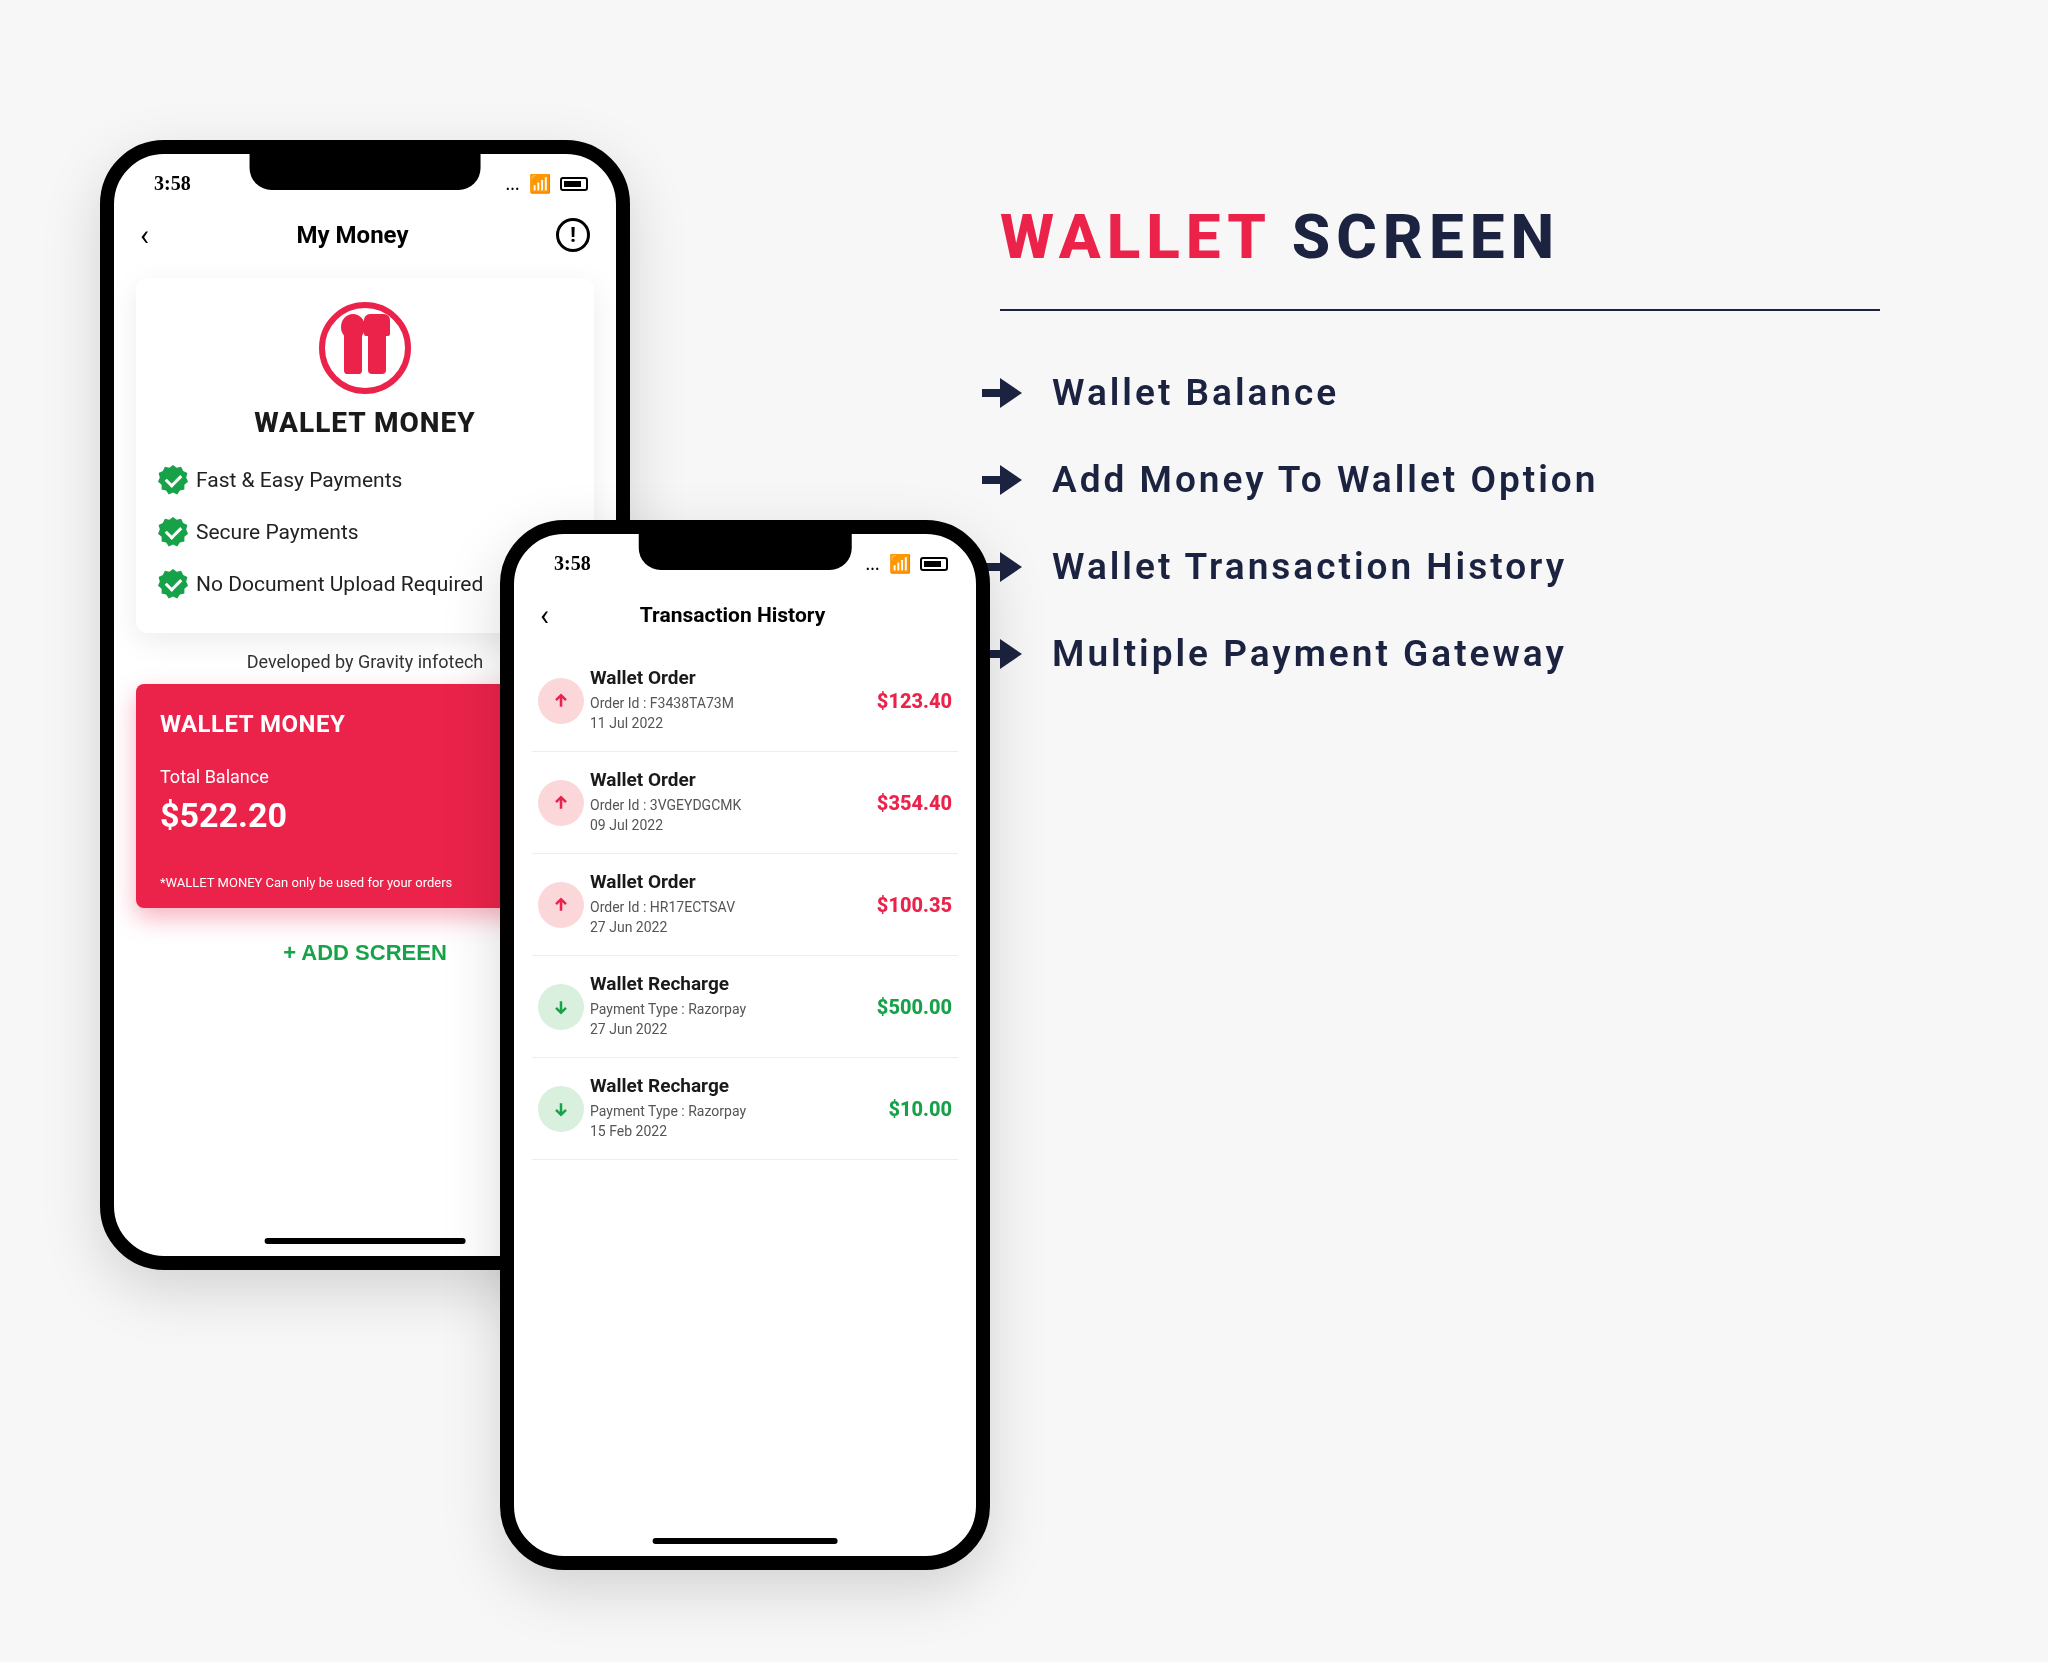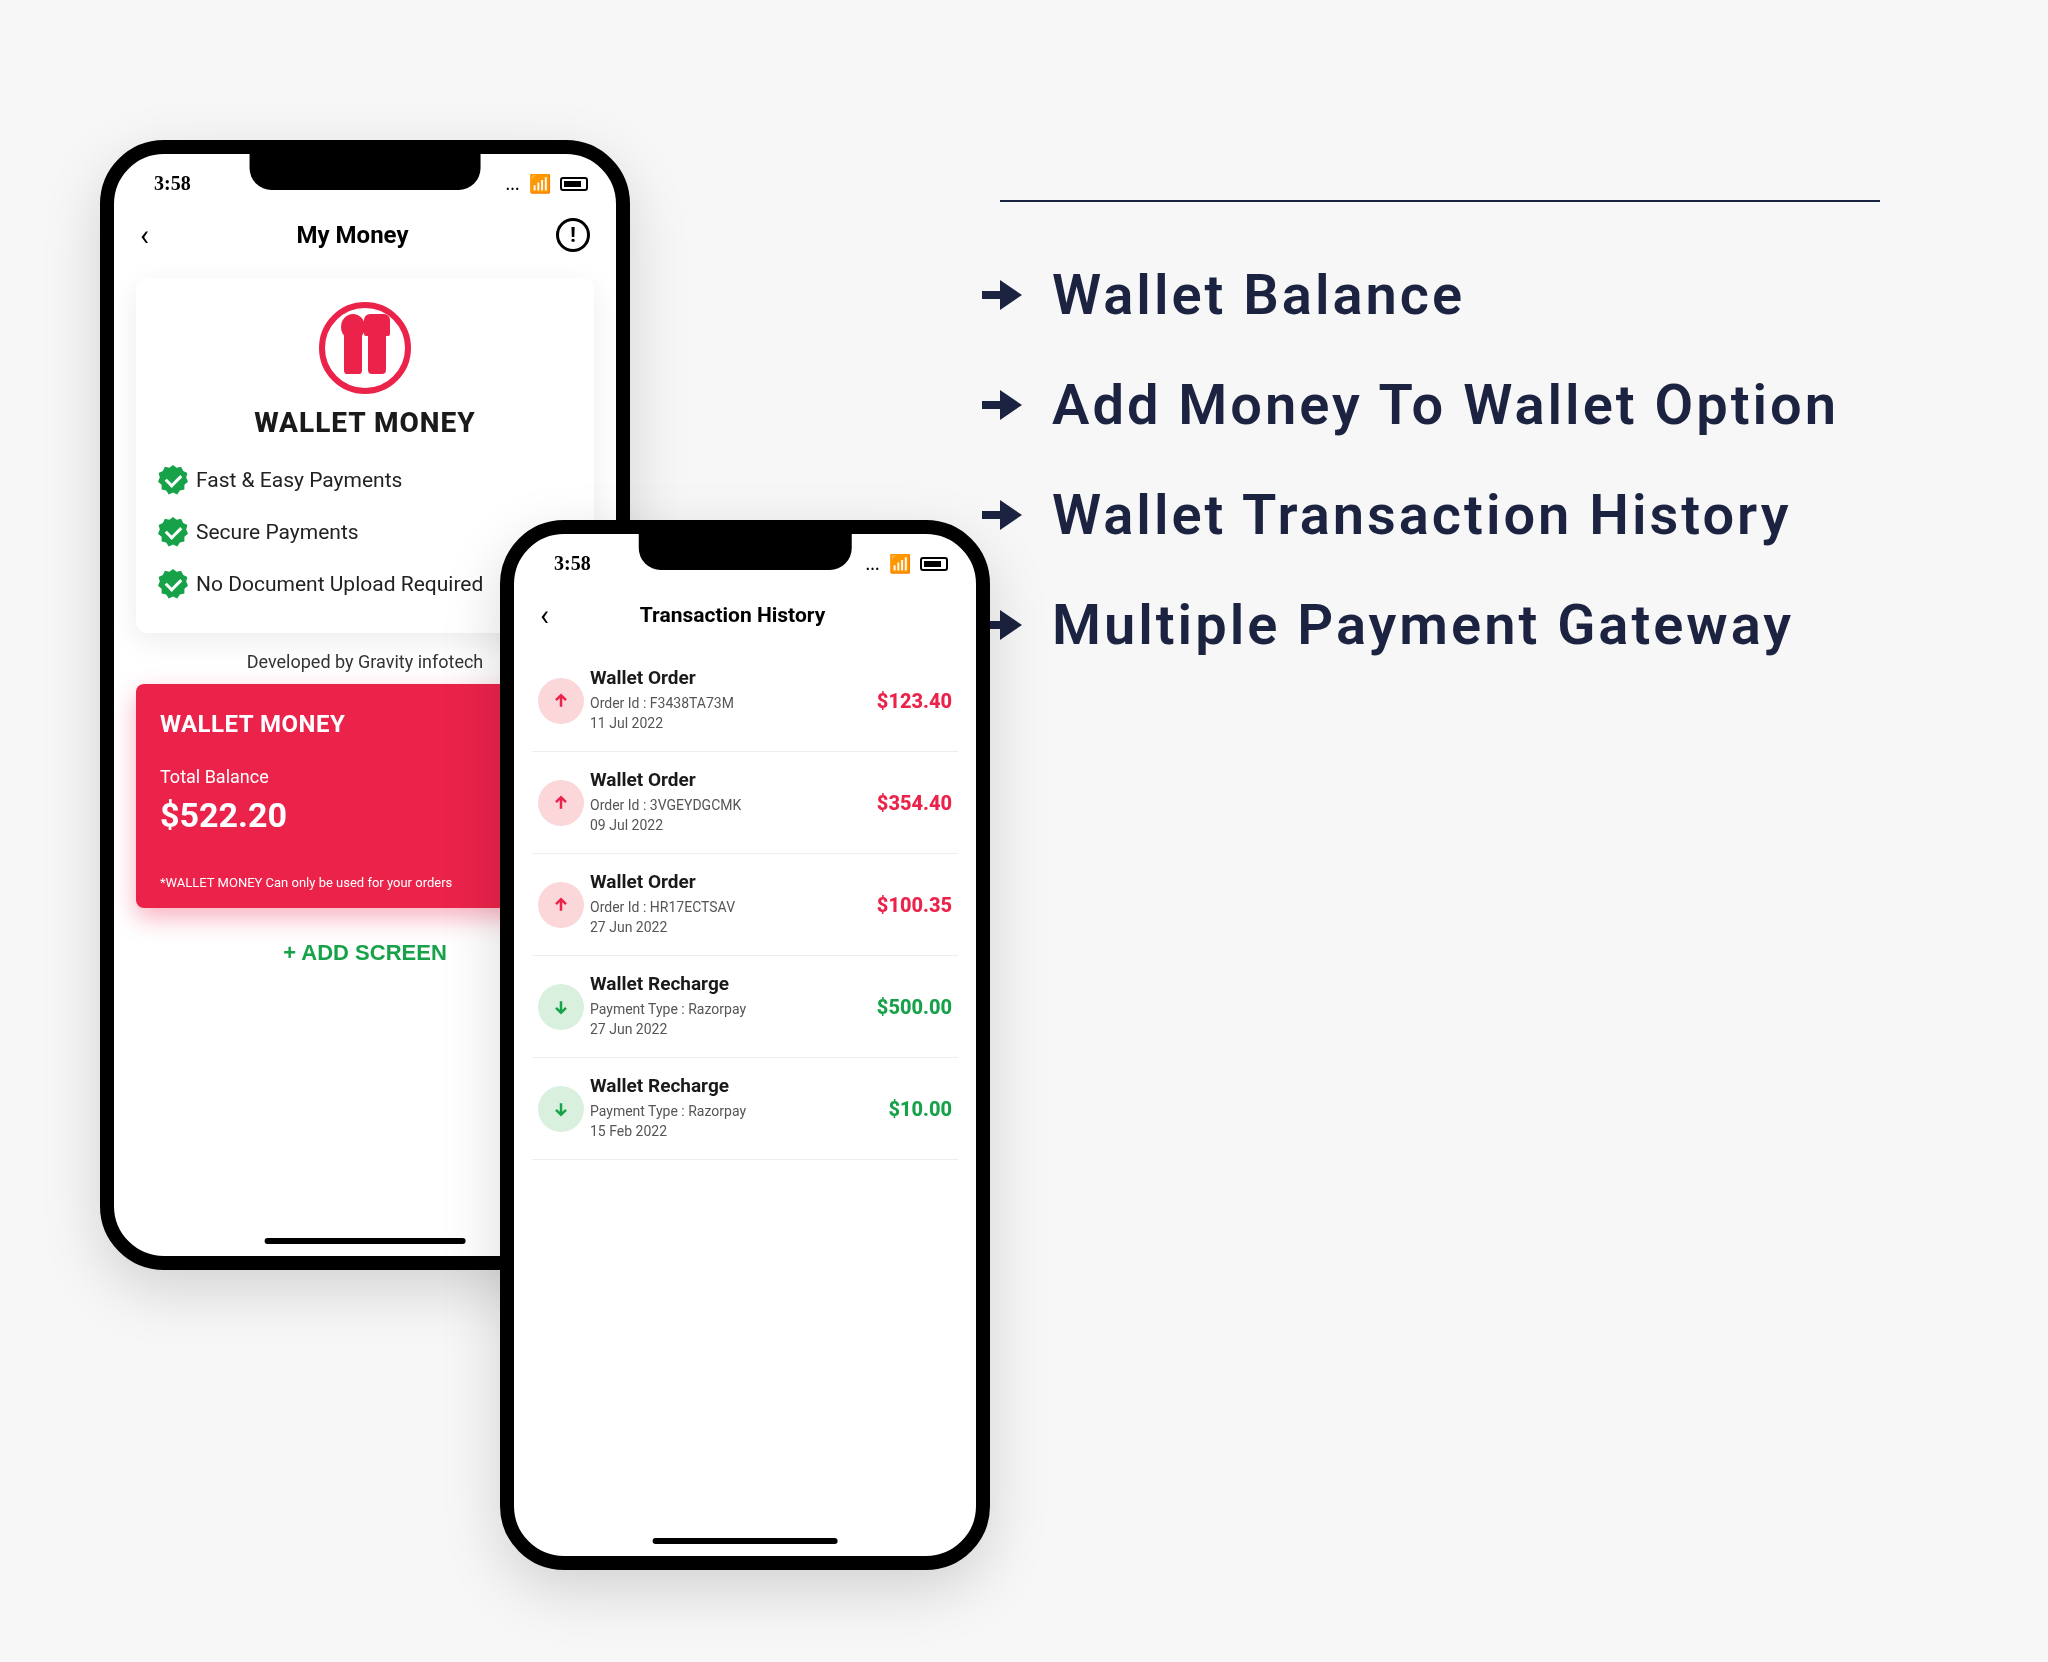--- a/index.html
+++ b/index.html
@@ -35,21 +35,21 @@
     width: 880px;
   }
   .feature-list {
     list-style: none;
   }
   .feature-list li {
     display: flex;
     align-items: center;
     gap: 30px;
     margin-bottom: 44px;
-    font-size: 56px;
+    font-size: 37px;
     font-weight: 600;
     letter-spacing: 3px;
     color: #1c2340;
   }
   .arrow {
     width: 0; height: 0;
     border-top: 15px solid transparent;
     border-bottom: 15px solid transparent;
     border-left: 22px solid #1c2340;
     position: relative;
@@ -257,20 +257,24 @@
   .trans-title { font-size: 19px; font-weight: 700; color: #1a1a1a; margin-bottom: 6px; }
   .trans-sub { font-size: 14px; color: #555; margin-bottom: 4px; }
   .trans-amt { font-size: 20px; font-weight: 800; }
   .amt-out { color: #eb234b; }
   .amt-in  { color: #17a24a; }
 </style>
 </head>
 <body>
 
 <div class="right-panel">
+  <h1 class="headline">
+    <span class="accent">WALLET</span>
+    <span>SCREEN</span>
+  </h1>
   <hr class="headline-rule">
   <ul class="feature-list">
     <li>
       <span class="arrow"></span>
       <span>Wallet Balance</span>
     </li>
     <li>
       <span class="arrow"></span>
       <span>Add Money To Wallet Option</span>
     </li>

